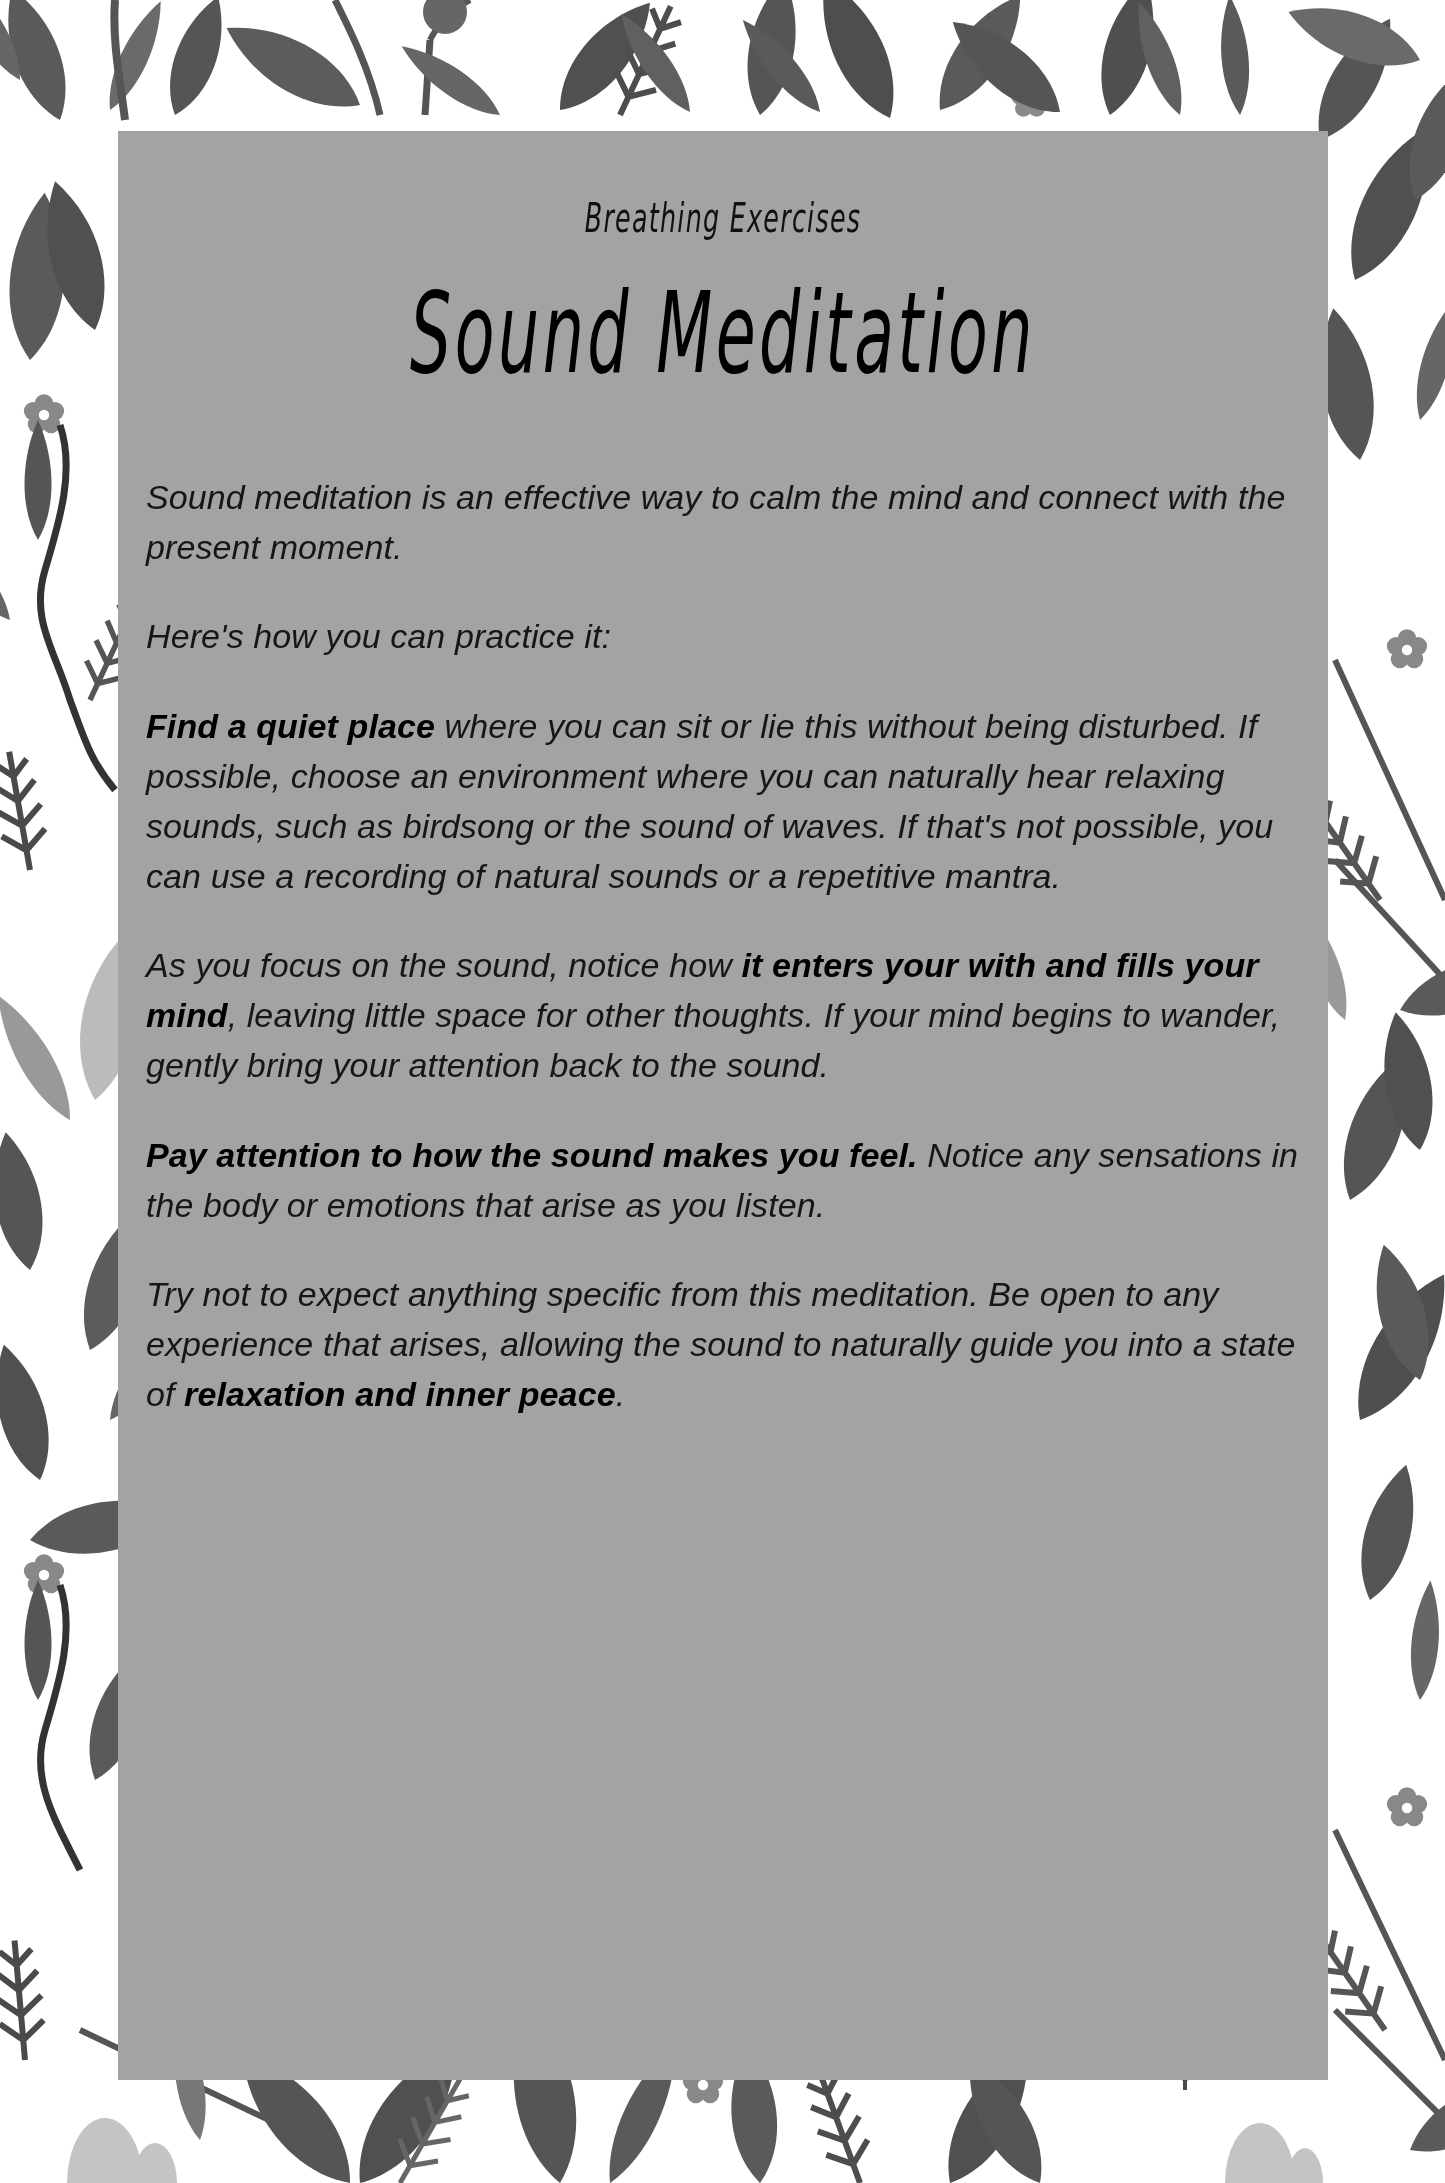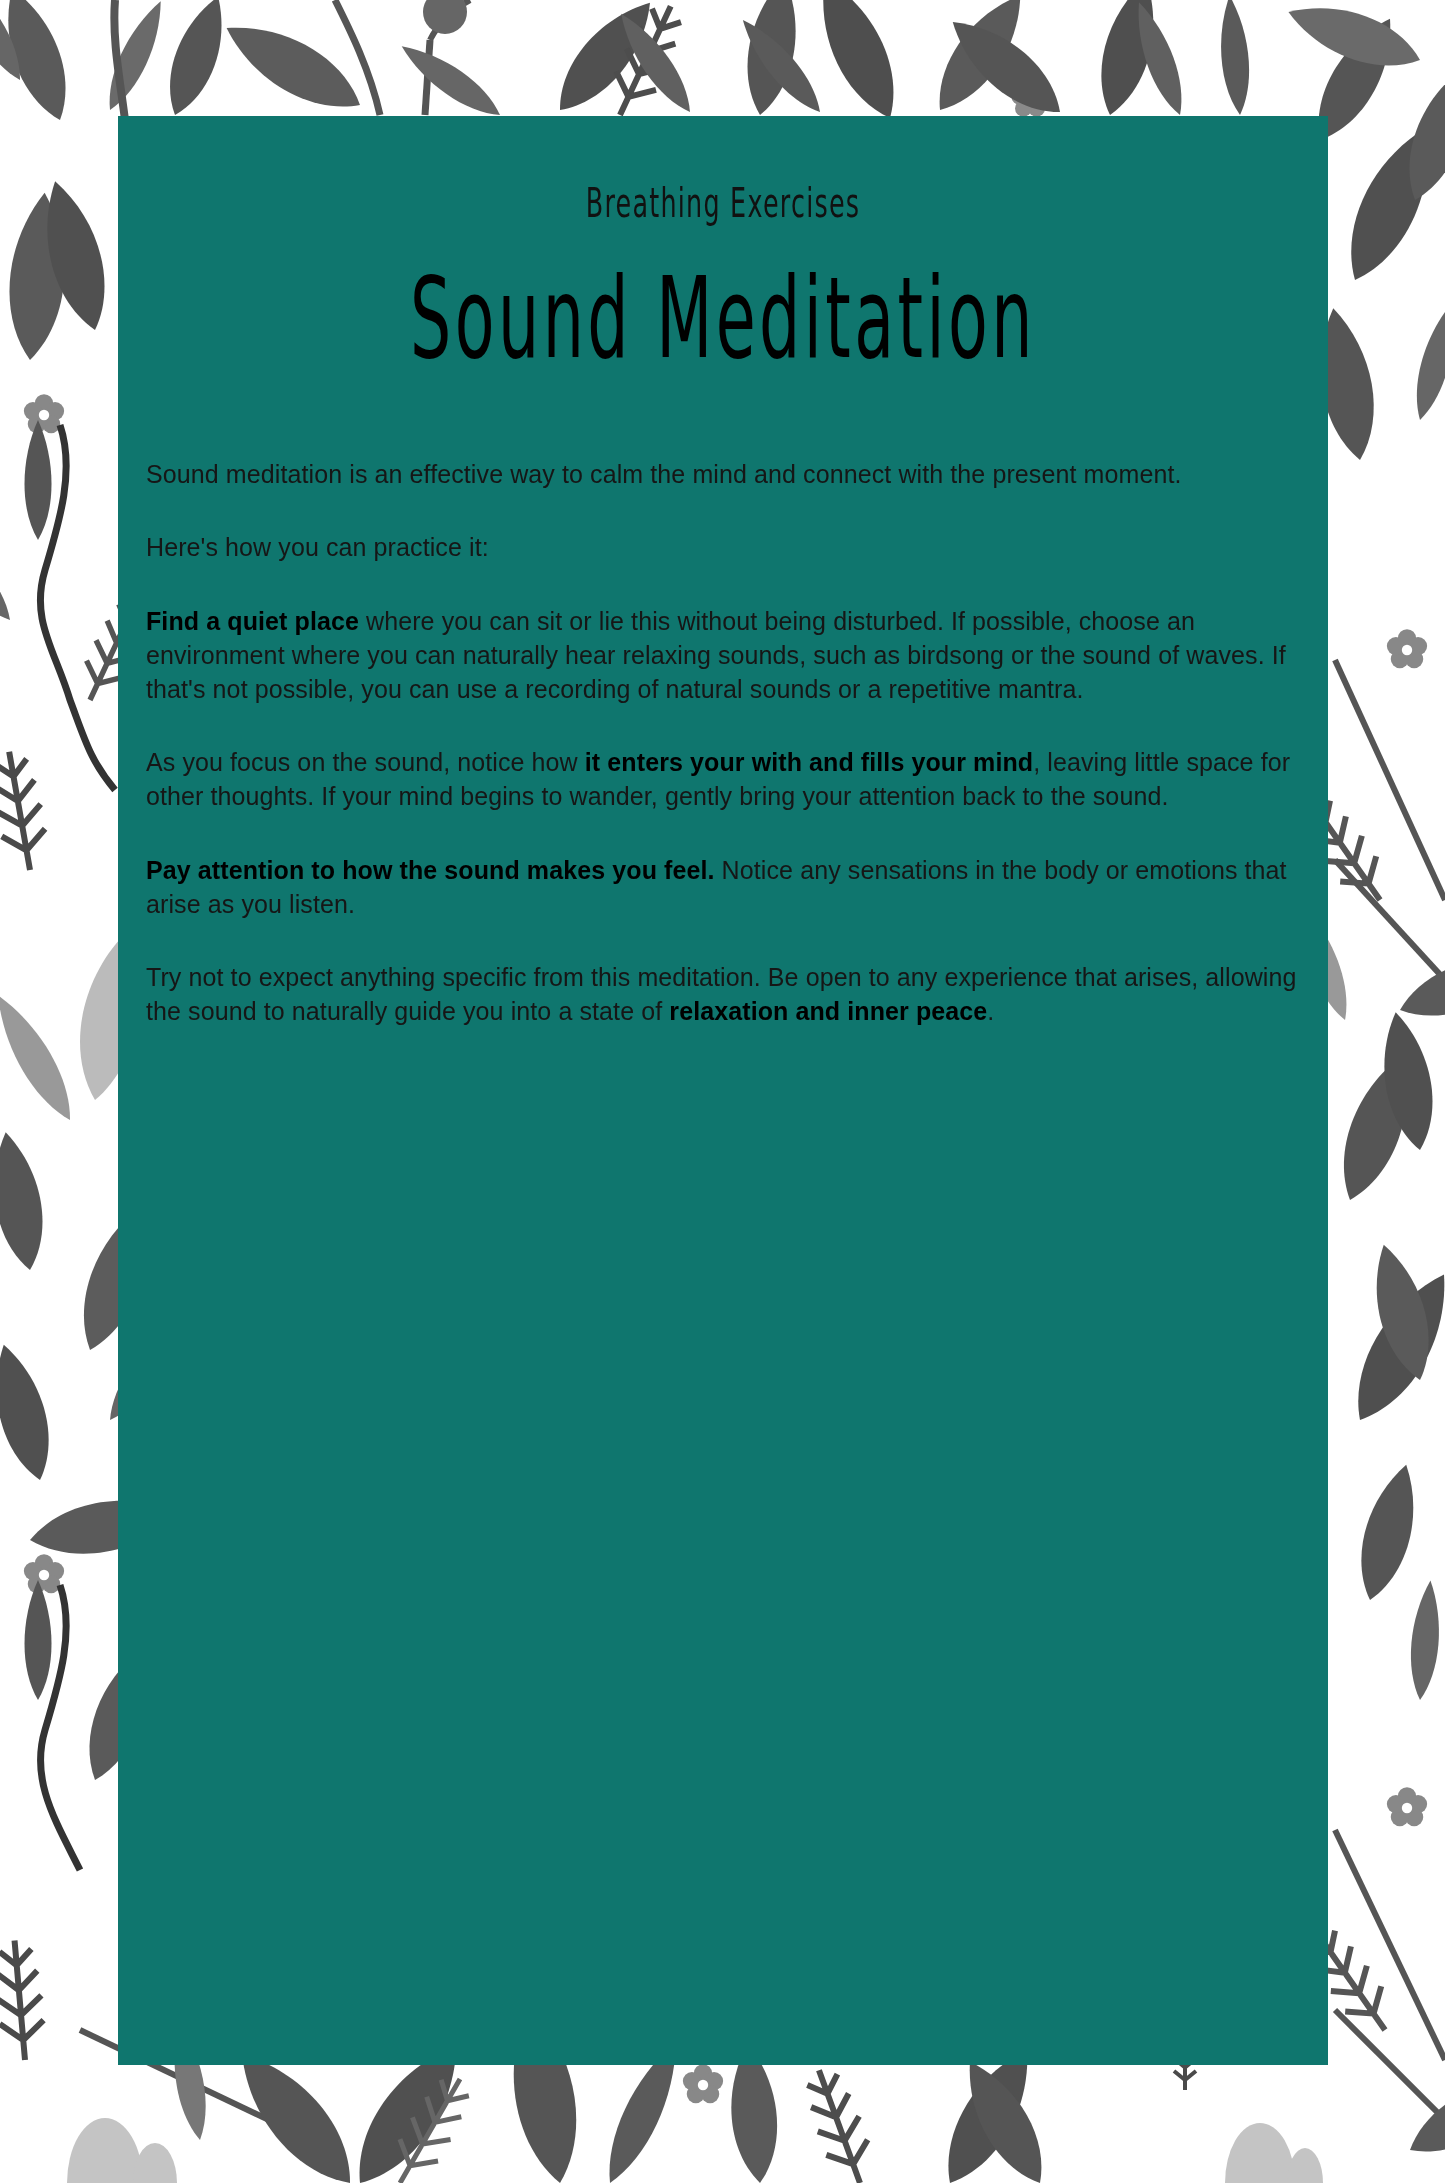--- a/index.html
+++ b/index.html
@@ -16,25 +16,26 @@
   }
   .frame {
     position: absolute;
     left: 0; top: 0;
     width: 1445px; height: 2183px;
     z-index: 0;
   }
   .card {
     position: absolute;
     left: 118px;
-    top: 116px;
+    top: 131px;
     width: 1210px;
     height: 1949px;
-    background: #0f766e;
+    background: #a3a3a3;
     z-index: 1;
+    font-style: italic;
   }
   .kicker {
     position: absolute;
     top: 62px;
     left: 0;
     width: 1210px;
     text-align: center;
     font-family: "DejaVu Sans", sans-serif;
     font-size: 41px;
     letter-spacing: 2px;
@@ -56,22 +57,22 @@
     line-height: 120px;
     transform: scaleX(0.58);
     transform-origin: 50% 50%;
   }
   .body {
     position: absolute;
     left: 28px;
     top: 341px;
     width: 1160px;
     font-family: "Liberation Sans", sans-serif;
-    font-size: 25px;
-    line-height: 34px;
+    font-size: 34px;
+    line-height: 50px;
     color: #161616;
     letter-spacing: 0.1px;
   }
   .body p {
     margin: 0 0 39.4px 0;
     padding: 0;
   }
   .body b {
     font-weight: bold;
     color: #000;

